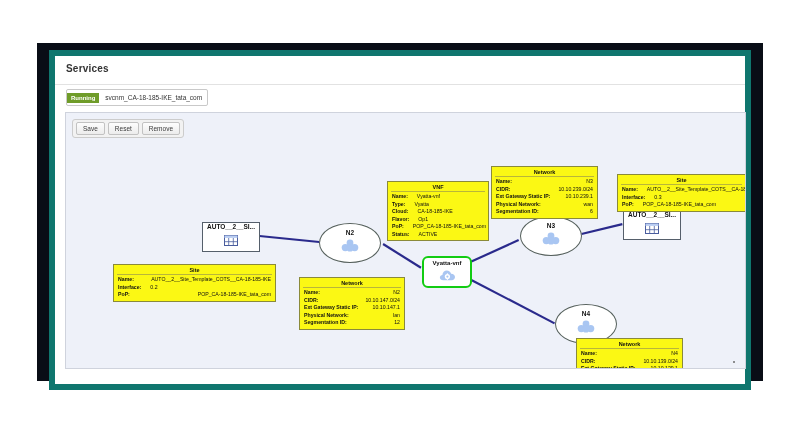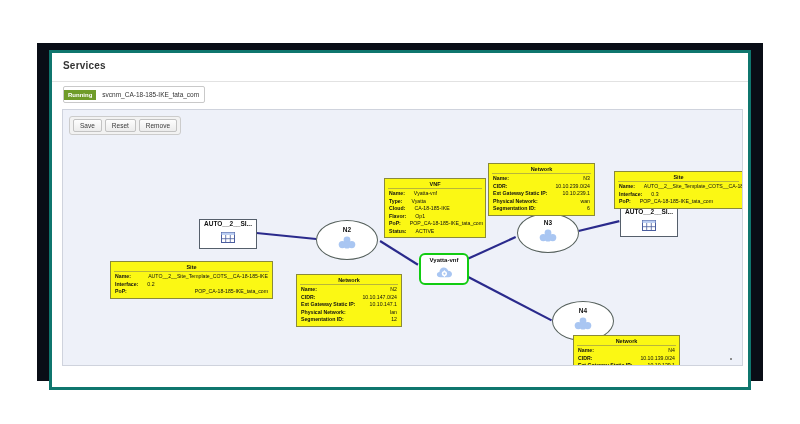--- a/index.html
+++ b/index.html
@@ -14,21 +14,21 @@
 
   
   .device-frame{
     position:absolute;left:37px;top:43px;width:726px;height:338px;
     background:#090d16;
   }
   
   .app-window{
     position:absolute;left:49px;top:50px;width:702px;height:340px;
     background:#ffffff;
-    border:3px solid #0f766e;
+    border:6px solid #0f766e;
     box-sizing:border-box;
   }
 
   
   .app-header{
     position:absolute;left:0;top:0;width:100%;height:29px;
     border-bottom:1px solid #e2e2e2;
     box-sizing:border-box;
   }
   .page-title{

